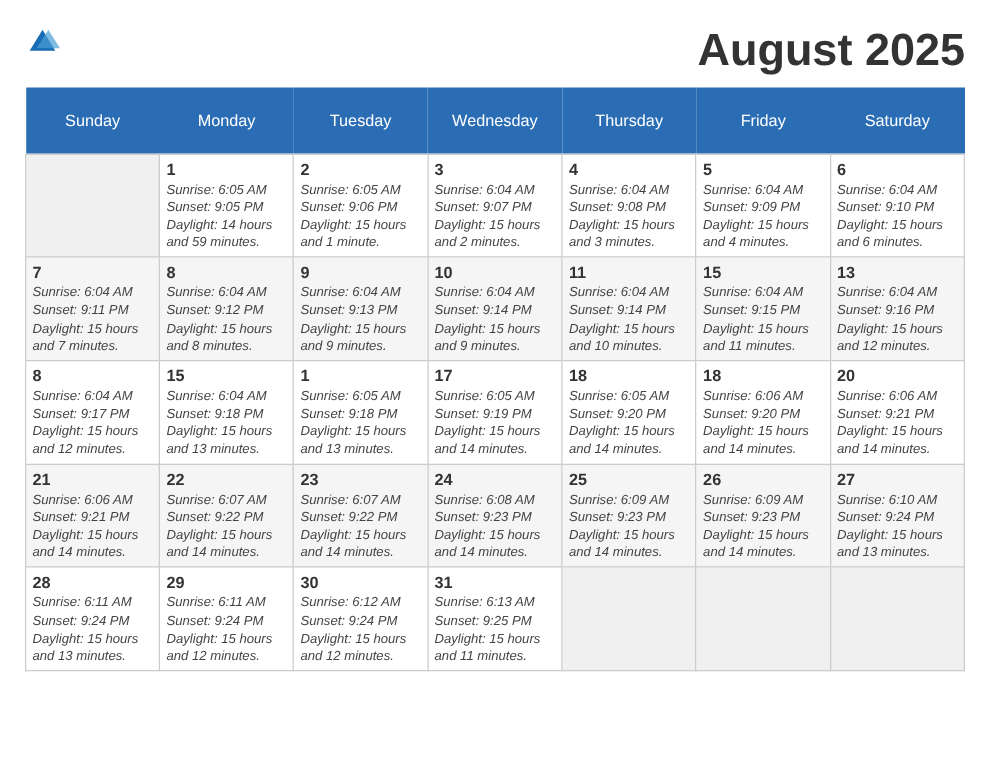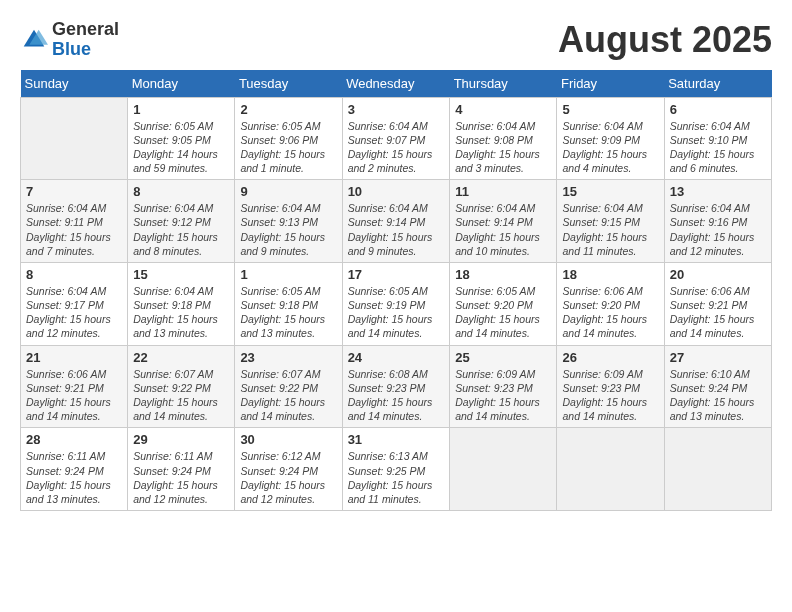--- a/index.html
+++ b/index.html
@@ -46,22 +46,22 @@
       color: #555;
     }
     table {
       width: 100%;
       border-collapse: collapse;
       font-size: 11px;
     }
     thead th {
       background-color: #2a6db5;
       color: white;
-      padding: 6px 4px;
-      text-align: left;
+      padding: 19px 4px;
+      text-align: center;
       font-size: 13px;
       font-weight: normal;
     }
     td {
       border: 1px solid #ccc;
       vertical-align: top;
       padding: 4px 5px;
       width: 108px;
       height: 80px;
     }
@@ -87,24 +87,20 @@
   </style>
 </head>
 <body>
 
 <div class="header-area">
   <div class="logo">
     <svg class="logo-icon" viewBox="0 0 30 30">
       <polygon points="15,4 26,22 4,22" fill="#1a6bb5"></polygon>
       <polygon points="20,4 30,20 10,20" fill="#4a9fd4" opacity="0.7"></polygon>
     </svg>
-    <div class="logo-text">
-      <span class="logo-general">General</span><br>
-      <span class="logo-blue">Blue</span>
-    </div>
   </div>
   <div class="title-area">
     <div class="month-title">August 2025</div>
   </div>
 </div>
 
 <table>
   <thead>
     <tr id="header-row">
         <th>Sunday</th>

